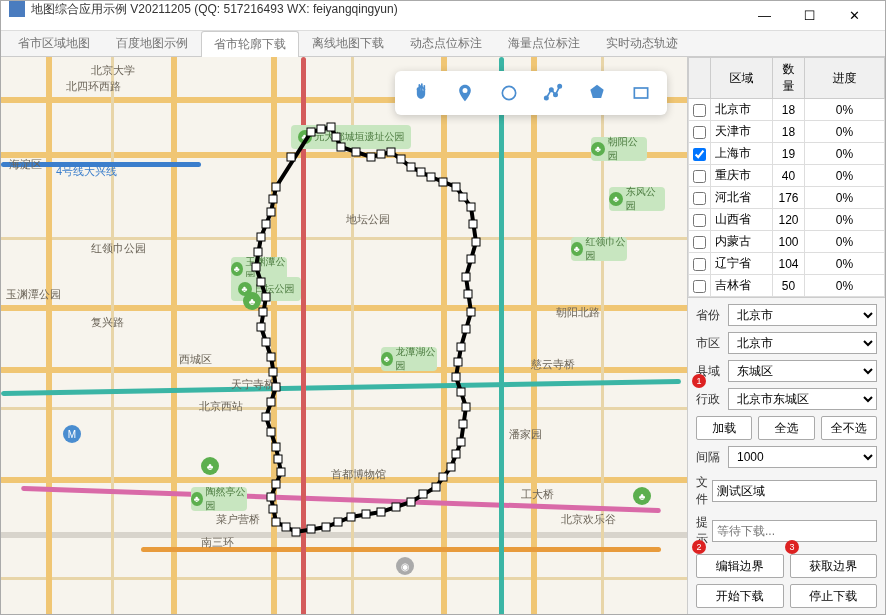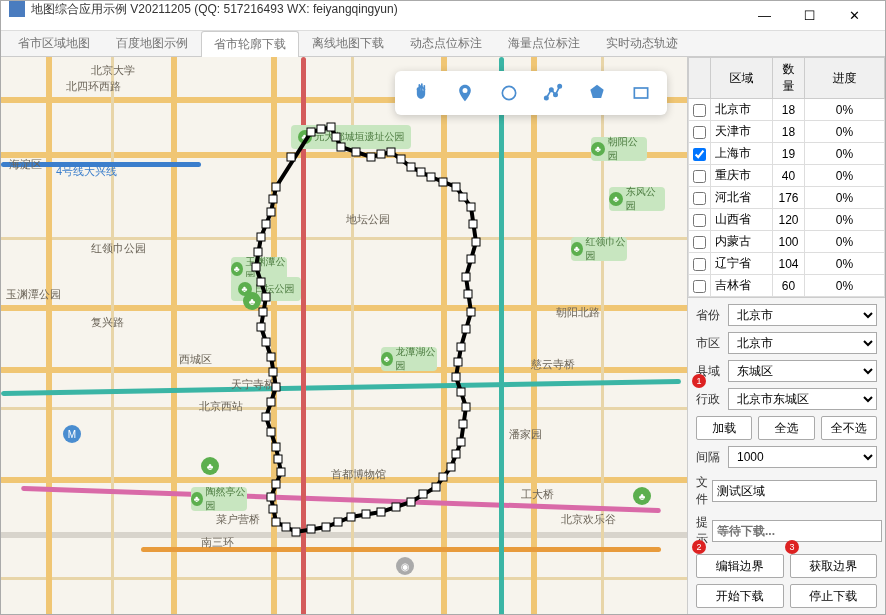--- a/index.html
+++ b/index.html
@@ -359,21 +359,21 @@
               </tr>
               <tr>
                 <td class="chk"><input type="checkbox" style=""></td>
                 <td class="name">辽宁省</td>
                 <td class="num">104</td>
                 <td class="prog">0%</td>
               </tr>
               <tr>
                 <td class="chk"><input type="checkbox" style=""></td>
                 <td class="name">吉林省</td>
-                <td class="num">60</td>
+                <td class="num">50</td>
                 <td class="prog">0%</td>
               </tr>
               <tr>
                 <td class="chk"></td>
                 <td class="name">黑龙江省</td>
                 <td class="num">130</td>
                 <td class="prog">0%</td>
               </tr>
             </tbody>
         </table>
@@ -405,21 +405,21 @@
         <div class="form-row">
           <label>间隔</label>
           <select><option>1000</option></select>
         </div>
         <div class="form-row">
           <label>文件</label>
           <input value="测试区域" style="">
         </div>
         <div class="form-row">
           <label>提示</label>
-          <input style="color: #c2410c; font-weight: bold;" placeholder="等待下载...">
+          <input style="color: #c2410c;" placeholder="等待下载...">
           <div class="badge" style="left:-4px; bottom:-6px">2</div>
           <div class="badge" style="right:78px; bottom:-6px">3</div>
         </div>
         <div class="btn-row">
           <button class="btn">编辑边界</button>
           <button class="btn">获取边界</button>
         </div>
         <div class="btn-row">
           <button class="btn">开始下载</button>
           <button class="btn">停止下载</button>

